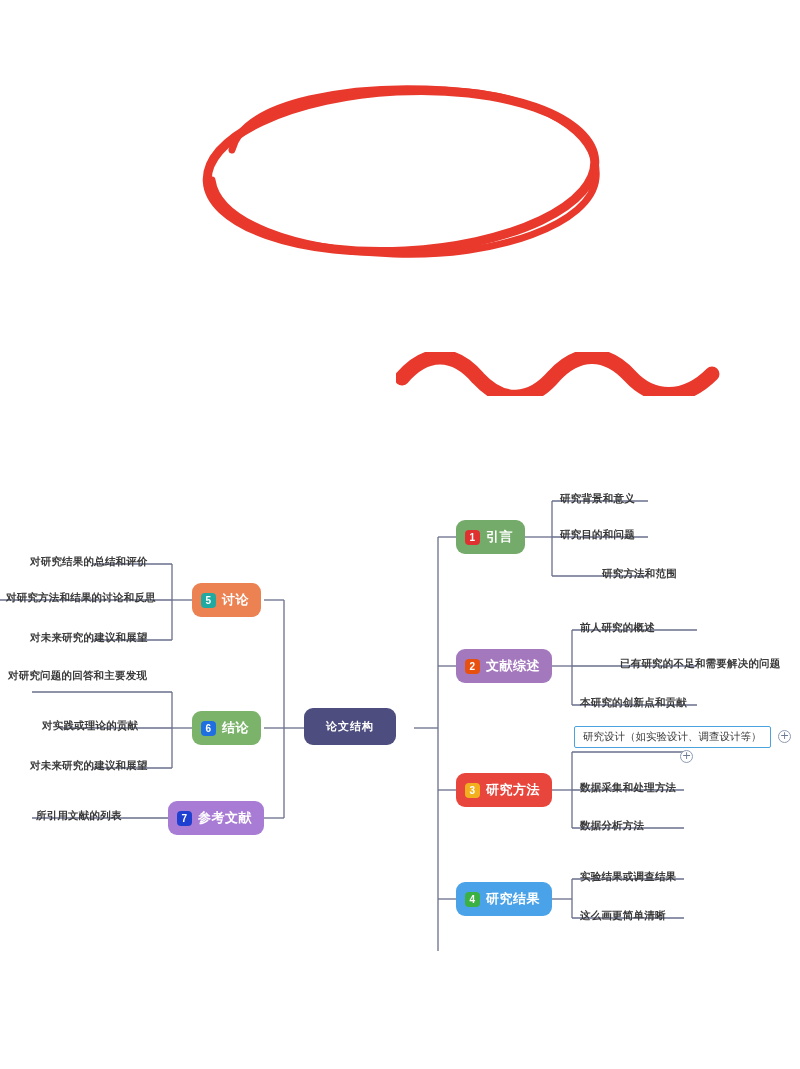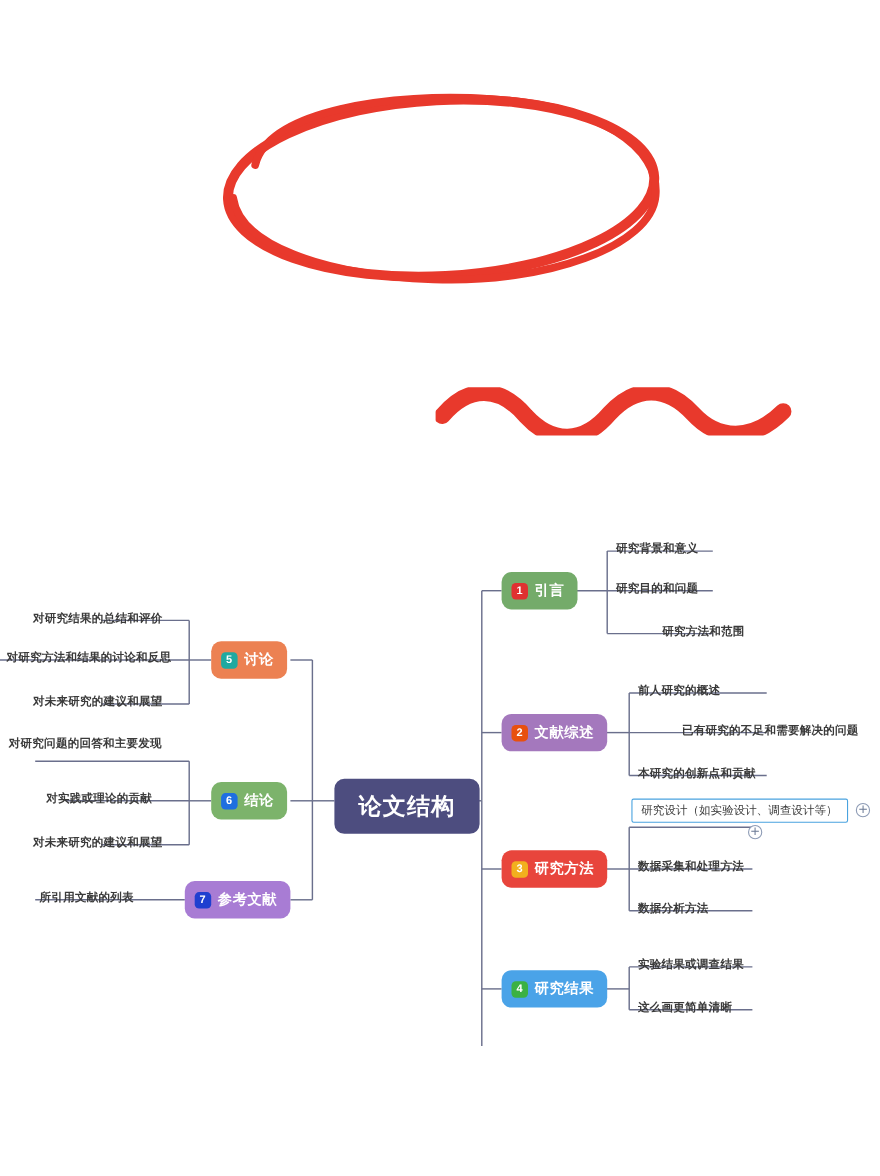--- a/index.html
+++ b/index.html
@@ -61,21 +61,21 @@
   .node {
     position: absolute;
     display: flex; align-items: center; gap: 6px;
     border-radius: 9px;
     color: #ffffff;
     font-weight: 700;
     white-space: nowrap;
     z-index: 5;
   }
   .node-center {
-    font-size: 21px;
+    font-size: 11px;
     letter-spacing: 1px;
     padding: 11px 22px;
     justify-content: center;
     background: #4d4d7f;
   }
   .node-branch {
     font-size: 13px;
     padding: 8px 12px 8px 9px;
     letter-spacing: 0.5px;
   }

